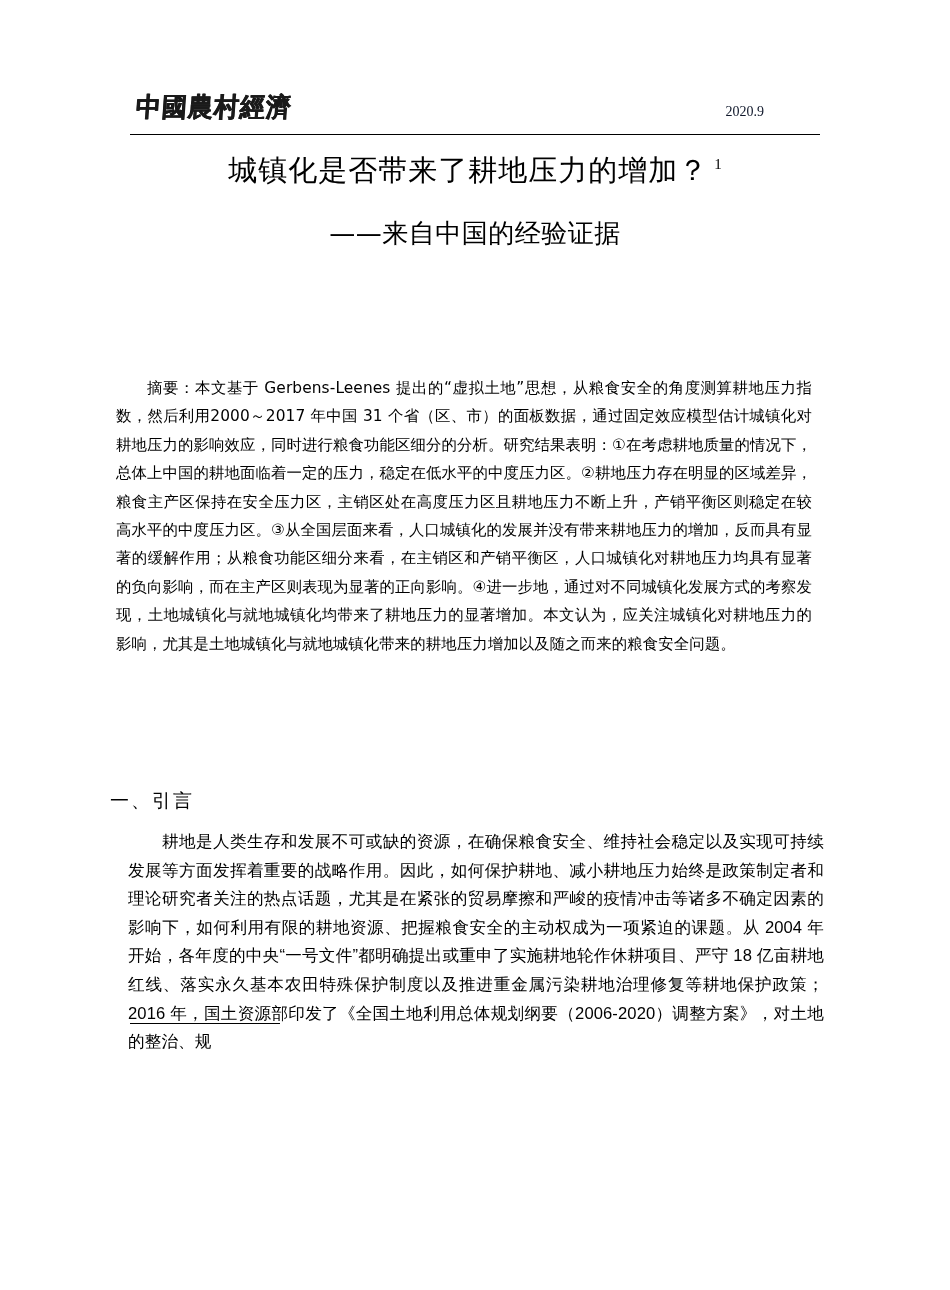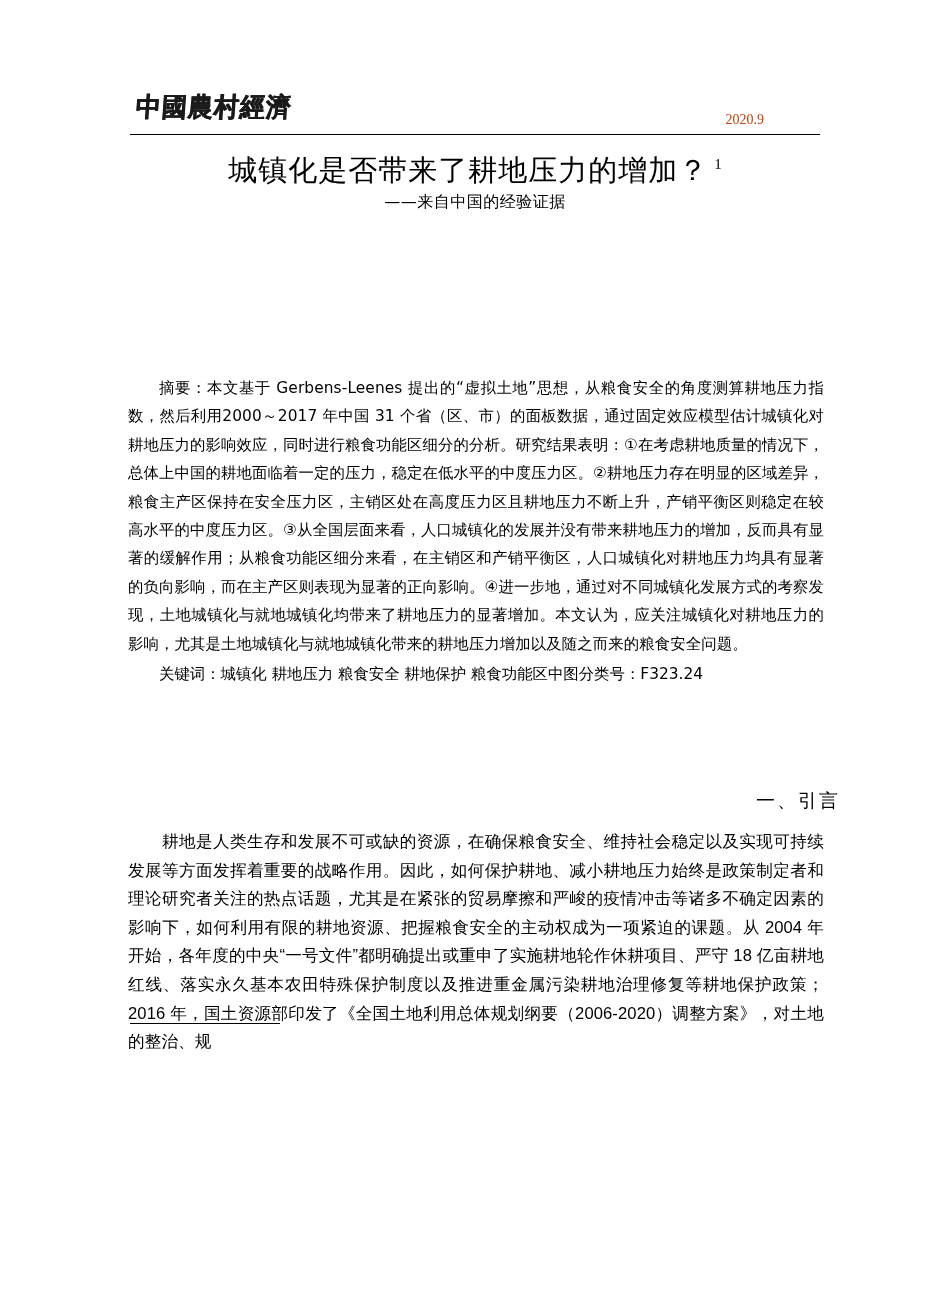--- a/index.html
+++ b/index.html
@@ -41,24 +41,24 @@
     font-weight: 700;
     letter-spacing: 1px;
     color: #1a1a1a;
     transform: skewX(-4deg) scaleY(1.06);
     text-shadow: 0.4px 0 0 #1a1a1a, -0.4px 0 0 #1a1a1a;
     white-space: nowrap;
   }
   .issue-label {
     position: absolute;
     right: 56px;
-    top: 20px;
+    top: 12px;
     font-family: "Liberation Serif", serif;
     font-size: 14px;
-    color: #c2410c;
+    color: #0f172a;
   }
   .head-rule {
     position: absolute;
     left: 130px;
     top: 134px;
     width: 690px;
     height: 0;
     border-top: 1.6px solid #000;
   }
 
@@ -79,36 +79,36 @@
     white-space: nowrap;
   }
   .doc-title .fn-mark {
     font-family: "Liberation Serif", serif;
     font-size: 15px;
     vertical-align: super;
     margin-left: 6px;
     letter-spacing: 0;
   }
   .doc-subtitle {
-    margin-top: 4px;
-    font-family: "DejaVu Sans", "Liberation Sans", sans-serif;
-    font-size: 16px;
+    margin-top: 28px;
+    font-family: "DejaVu Sans", "Liberation Sans", sans-serif;
+    font-size: 26px;
     letter-spacing: 0.5px;
   }
   .authors {
     margin-top: 40px;
     font-family: "DejaVu Sans", "Liberation Sans", sans-serif;
     font-size: 20px;
     letter-spacing: 1px;
   }
 
   
   .abstract-block {
     position: absolute;
-    left: 128px;
+    left: 116px;
     top: 374px;
     width: 696px;
   }
   .abstract-body {
     font-family: "DejaVu Sans", "Liberation Sans", sans-serif;
     font-size: 15.4px;
     line-height: 28.4px;
     text-align: justify;
     text-justify: inter-character;
     text-indent: 31px;
@@ -122,21 +122,21 @@
     white-space: nowrap;
   }
   .keywords-wrap { margin-top: 2px; }
 
   
   .section-head {
     position: absolute;
     left: 110px;
     top: 788px;
     width: 730px;
-    text-align: right;
+    text-align: left;
     font-family: "DejaVu Sans", "Liberation Sans", sans-serif;
     font-size: 19px;
     letter-spacing: 2px;
   }
 
   
   .body-block {
     position: absolute;
     left: 128px;
     top: 828px;
@@ -191,21 +191,20 @@
   <div class="title-block">
     <div class="doc-title">
       <span>城镇化是否带来了耕地压力的增加？</span><span class="fn-mark">1</span>
     </div>
     <div class="doc-subtitle">——来自中国的经验证据</div>
   </div>
 
   <div class="abstract-block">
     <div class="abstract-body">摘要：本文基于 Gerbens-Leenes 提出的“虚拟土地”思想，从粮食安全的角度测算耕地压力指数，然后利用2000～2017 年中国 31 个省（区、市）的面板数据，通过固定效应模型估计城镇化对耕地压力的影响效应，同时进行粮食功能区细分的分析。研究结果表明：①在考虑耕地质量的情况下，总体上中国的耕地面临着一定的压力，稳定在低水平的中度压力区。②耕地压力存在明显的区域差异，粮食主产区保持在安全压力区，主销区处在高度压力区且耕地压力不断上升，产销平衡区则稳定在较高水平的中度压力区。③从全国层面来看，人口城镇化的发展并没有带来耕地压力的增加，反而具有显著的缓解作用；从粮食功能区细分来看，在主销区和产销平衡区，人口城镇化对耕地压力均具有显著的负向影响，而在主产区则表现为显著的正向影响。④进一步地，通过对不同城镇化发展方式的考察发现，土地城镇化与就地城镇化均带来了耕地压力的显著增加。本文认为，应关注城镇化对耕地压力的影响，尤其是土地城镇化与就地城镇化带来的耕地压力增加以及随之而来的粮食安全问题。</div>
     <div class="keywords-wrap">
-      <div class="kw-line">关键词：城镇化 耕地压力 粮食安全 耕地保护 粮食功能区中图分类号：F323.24</div>
     </div>
   </div>
 
   <div class="section-head">一、引言</div>
 
   <div class="body-block">
     <div class="body-para">耕地是人类生存和发展不可或缺的资源，在确保粮食安全、维持社会稳定以及实现可持续发展等方面发挥着重要的战略作用。因此，如何保护耕地、减小耕地压力始终是政策制定者和理论研究者关注的热点话题，尤其是在紧张的贸易摩擦和严峻的疫情冲击等诸多不确定因素的影响下，如何利用有限的耕地资源、把握粮食安全的主动权成为一项紧迫的课题。从 2004 年开始，各年度的中央“一号文件”都明确提出或重申了实施耕地轮作休耕项目、严守 18 亿亩耕地红线、落实永久基本农田特殊保护制度以及推进重金属污染耕地治理修复等耕地保护政策；2016 年，国土资源部印发了《全国土地利用总体规划纲要（2006-2020）调整方案》，对土地的整治、规</div>
   </div>
 
   <div class="fn-rule"></div>

